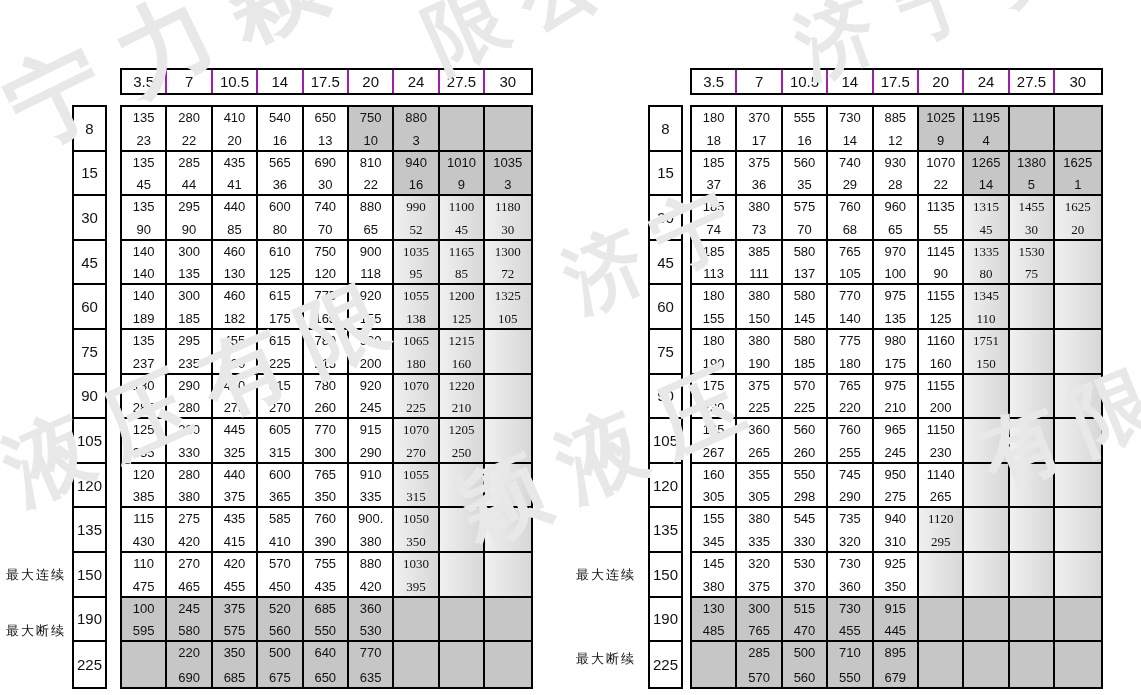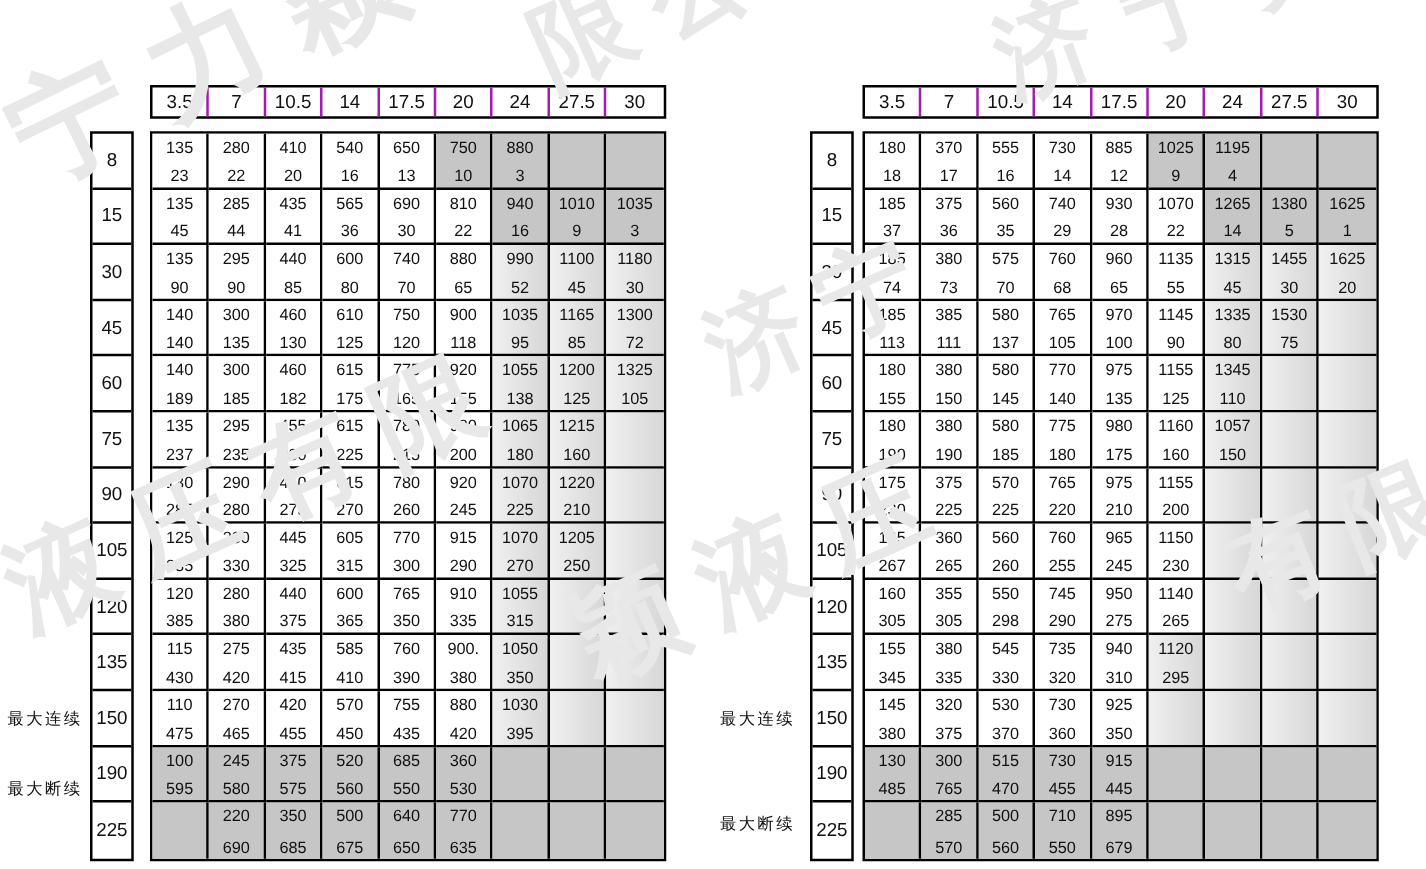--- a/index.html
+++ b/index.html
@@ -27,21 +27,21 @@
 
   .tblbody { position:absolute; top:37px; left:48px; display:grid;
              grid-template-columns:repeat(9,45.4px); grid-template-rows:repeat(13,44.6px);
              border:2px solid #000; background:#fff; }
   .cell { border-right:2px solid #000; border-bottom:2px solid #000;
           display:flex; flex-direction:column; justify-content:space-between; align-items:center;
           padding:4px 2px 3px 2px; font-size:13px; line-height:1; }
   .cell:nth-child(9n) { border-right:none; }
   .cell:nth-child(n+109) { border-bottom:none; }
   .s0 { background:#ffffff; }
-  .s1 { background:linear-gradient(to right, var(--shade-light-from,#f0f0f0), var(--shade-light-to,#d7d7d7)); }
+  .s1 { background:linear-gradient(to right, var(--shade-light-from,#f0f0f0), var(--shade-light-to,#d7d7d7));font-family:Liberation Serif, serif; }
   .s2 { background:var(--shade-dark,#c6c6c6); }
 
   .side-label { position:absolute; font-size:13px; letter-spacing:2px; white-space:nowrap;text-align:center; }
   .lbl-cont-left  { left:6px;  top:566px; }
   .lbl-int-left   { left:6px;  top:622px; }
   .lbl-cont-right { left:576px; top:566px; }
   .lbl-int-right  { left:576px; top:650px; }
 
   .wm-layer { position:absolute; left:0; top:0; width:100%; height:100%;
               pointer-events:none; z-index:5; }
@@ -724,21 +724,21 @@
         </div>
         <div class="cell s0">
           <span>980</span>
           <span>175</span>
         </div>
         <div class="cell s0">
           <span>1160</span>
           <span>160</span>
         </div>
         <div class="cell s1">
-          <span>1057</span>
+          <span>1751</span>
           <span>150</span>
         </div>
         <div class="cell s1"></div>
         <div class="cell s1"></div>
         <div class="cell s0">
           <span>175</span>
           <span>230</span>
         </div>
         <div class="cell s0">
           <span>375</span>

